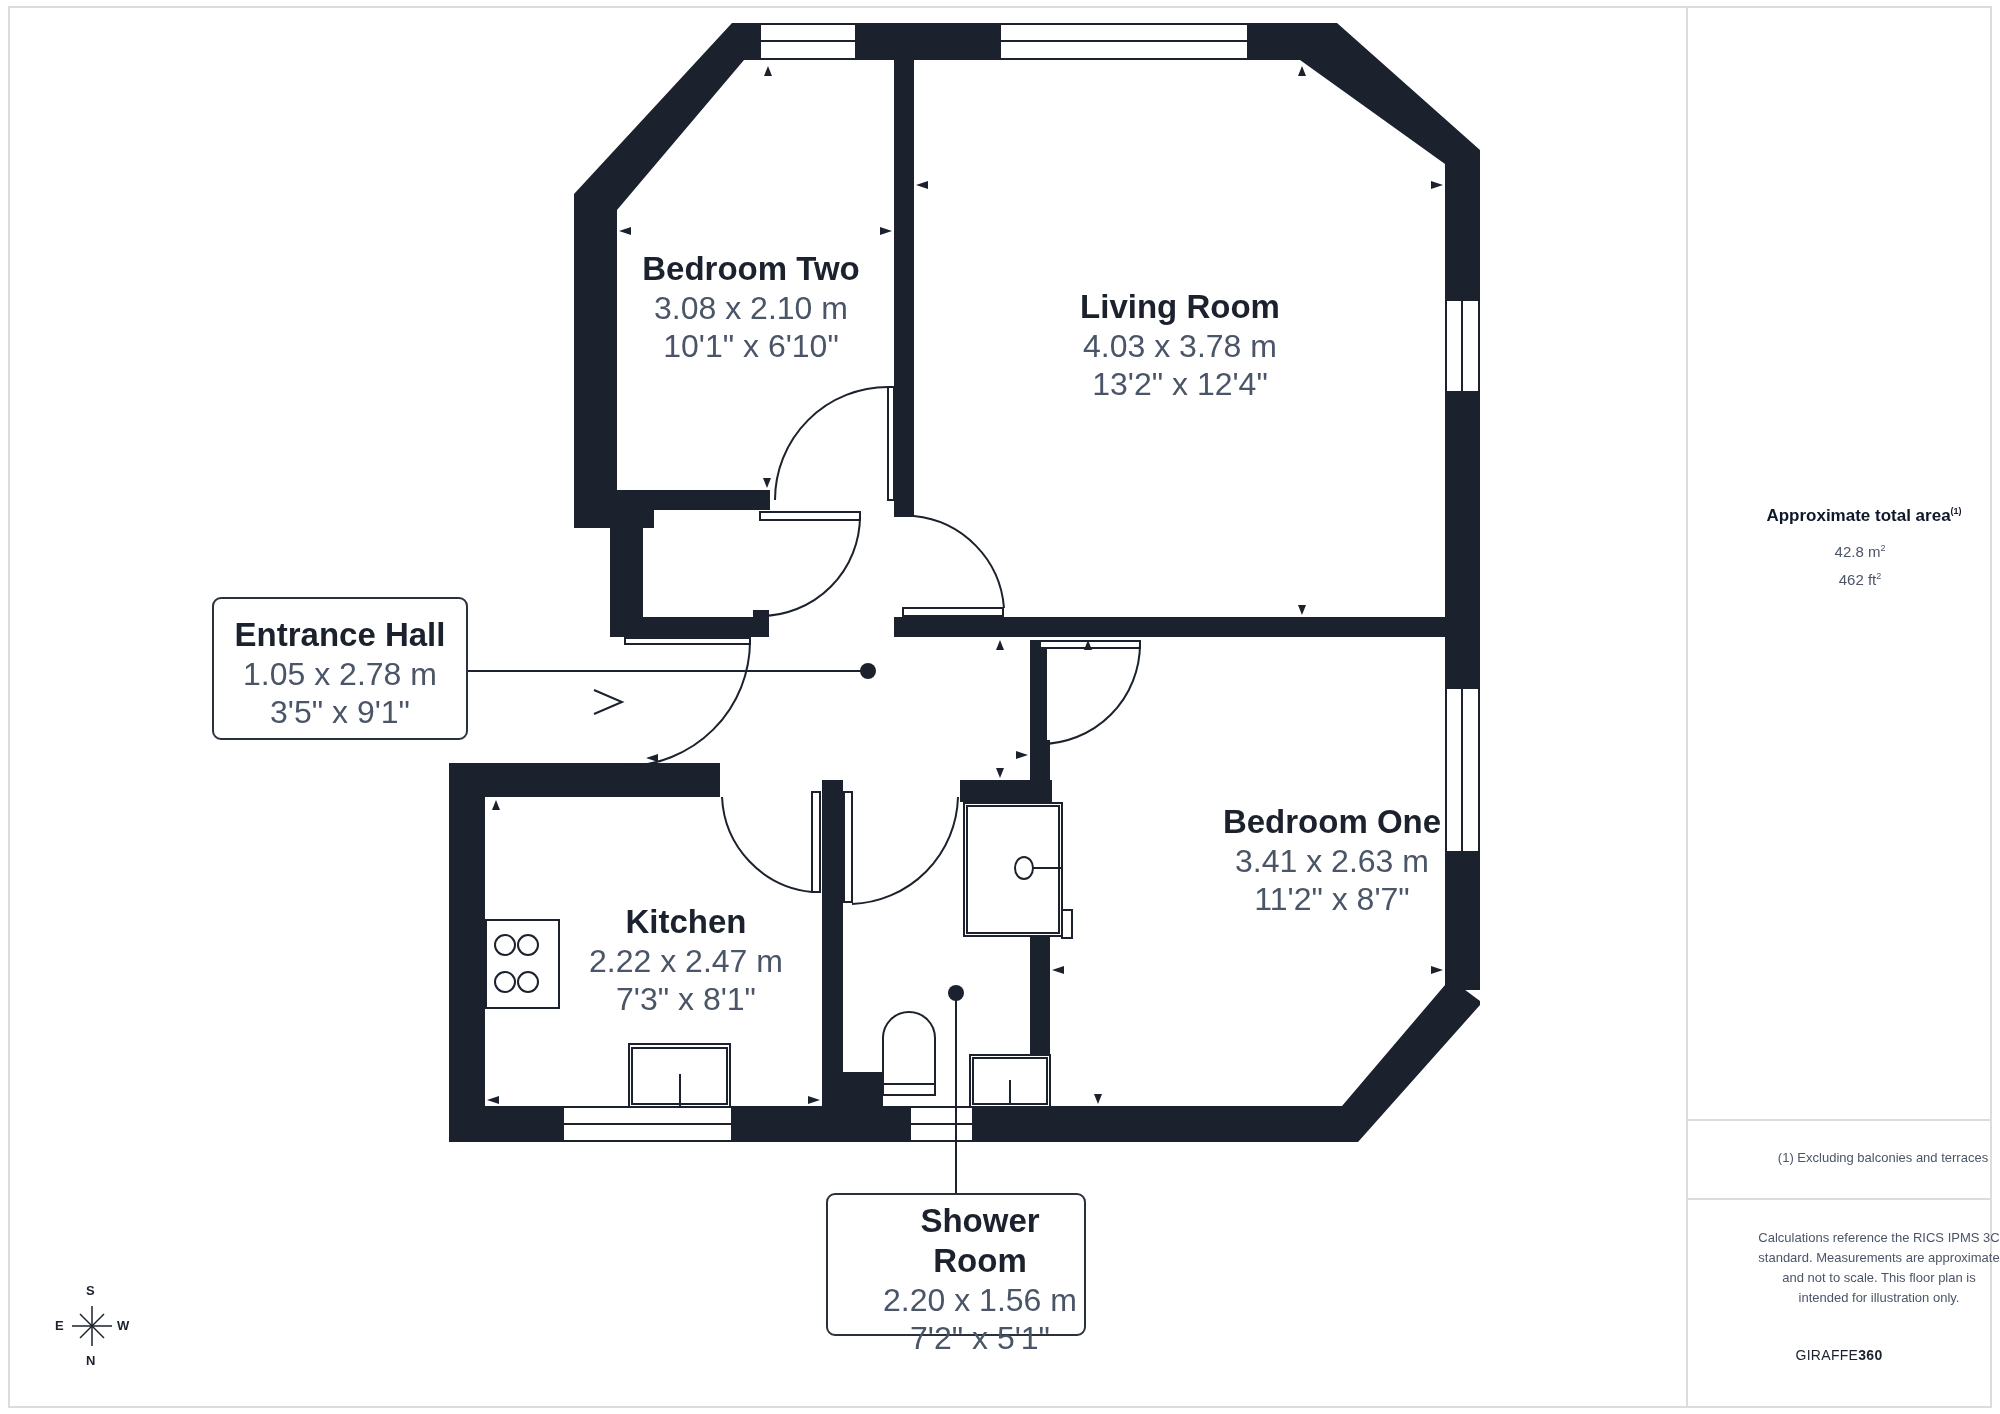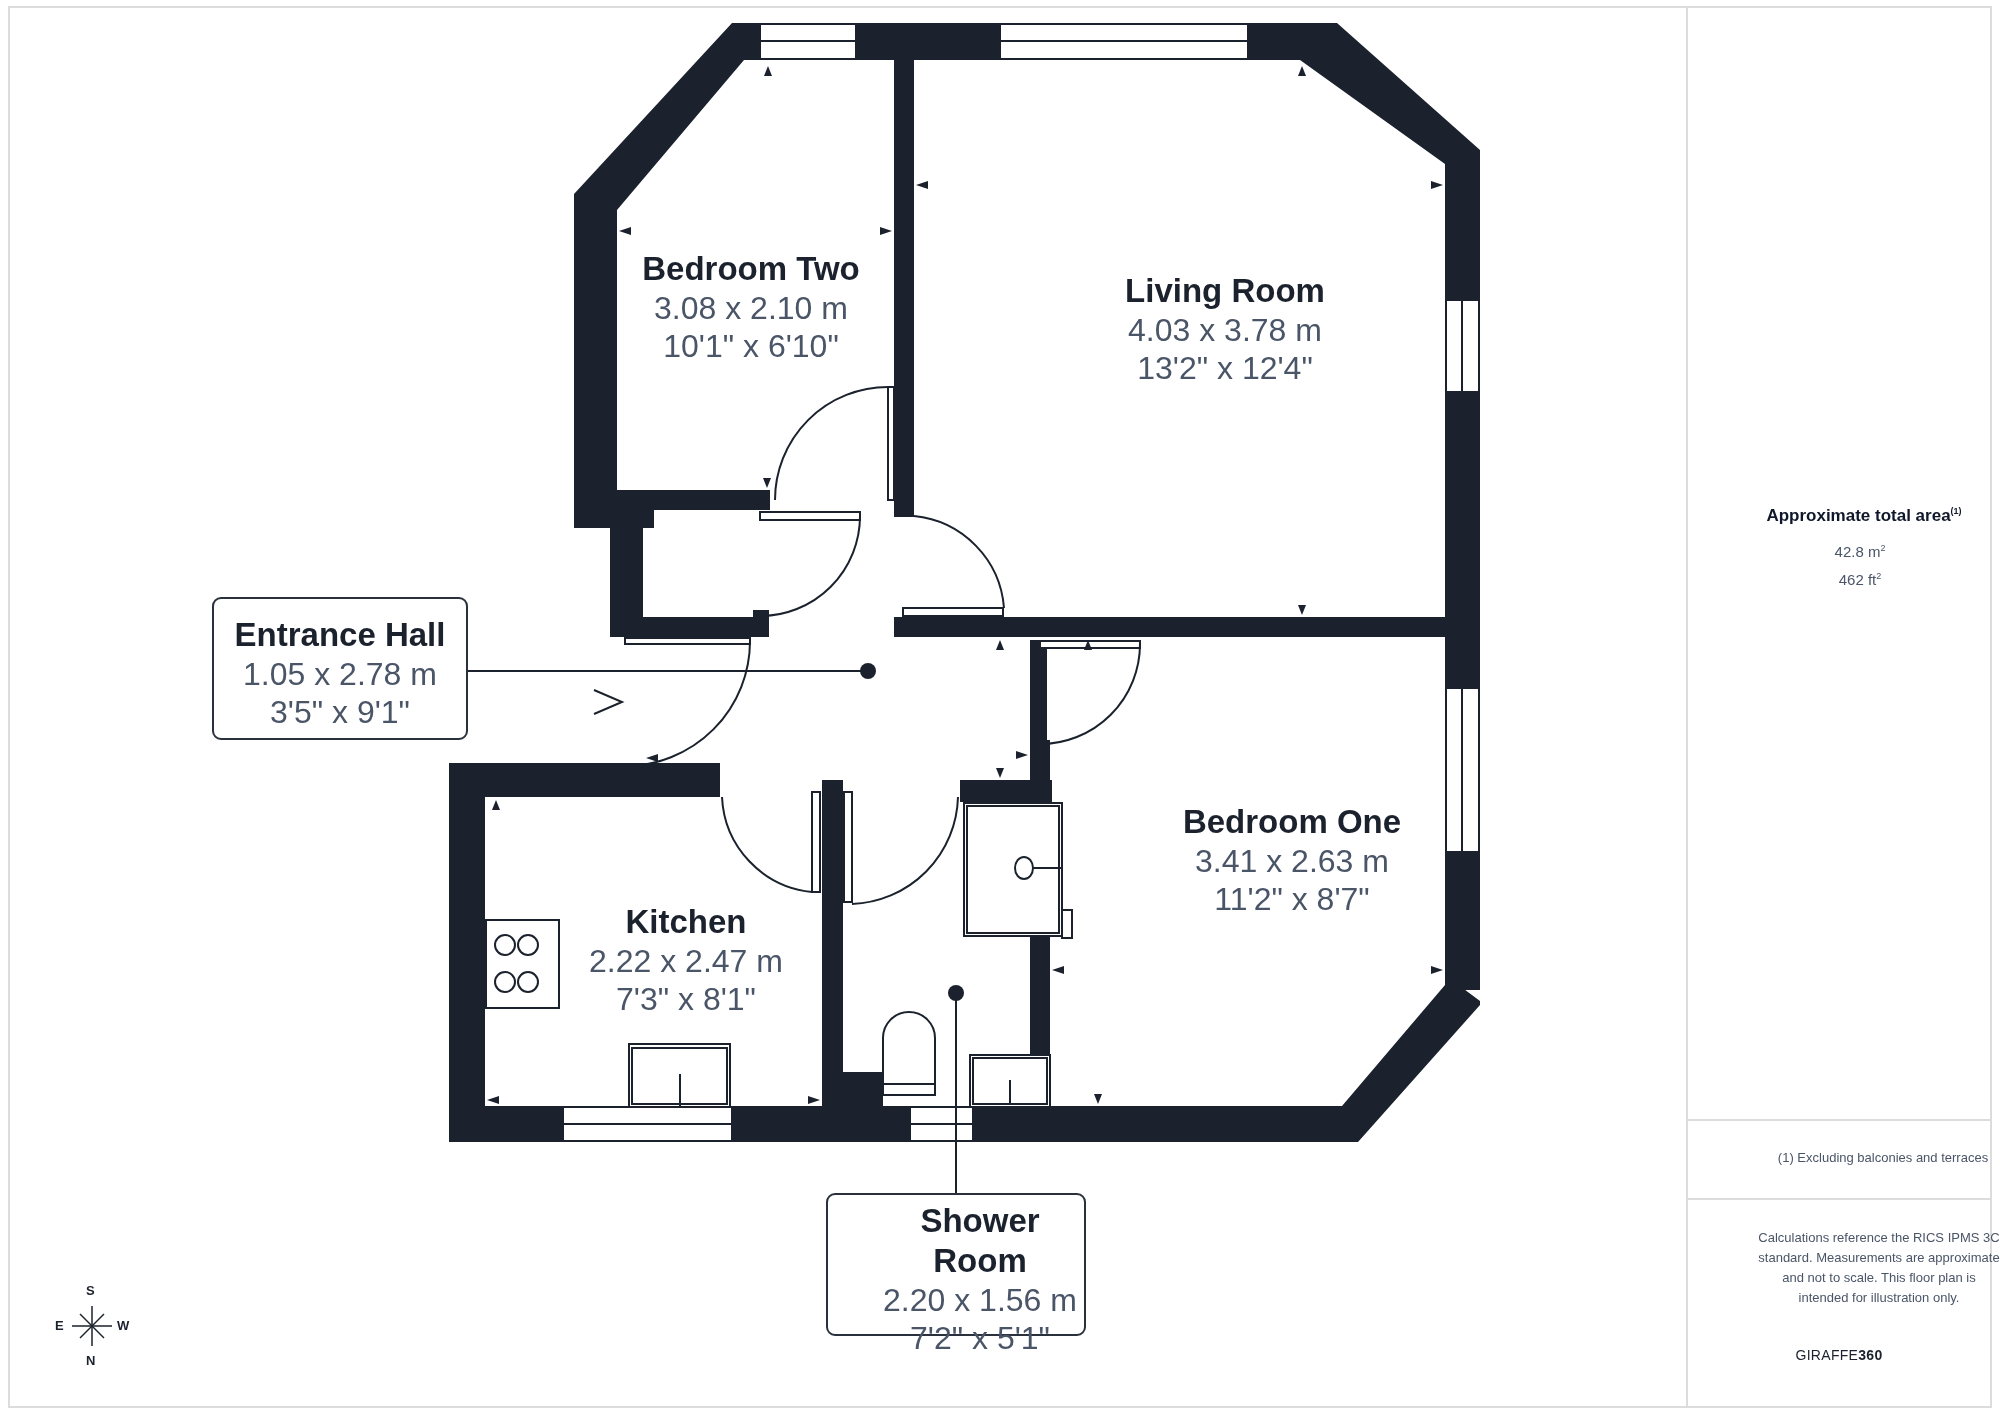--- a/index.html
+++ b/index.html
@@ -165,27 +165,27 @@
 <div class="compass-letter" style="left:86px; top:1353px;">N</div>
 <div class="compass-letter" style="left:55px; top:1318px;">E</div>
 <div class="compass-letter" style="left:117px; top:1318px;">W</div>
 
 <div class="room-label" style="left:751px; top:249px;">
   <div class="room-name">Bedroom Two</div>
   <div class="room-dim">3.08 x 2.10 m</div>
   <div class="room-dim">10'1" x 6'10"</div>
 </div>
 
-<div class="room-label" style="left:1180px; top:271px;margin-left:45px;">
+<div class="room-label" style="left:1180px; top:287px;">
   <div class="room-name">Living Room</div>
   <div class="room-dim">4.03 x 3.78 m</div>
   <div class="room-dim">13'2" x 12'4"</div>
 </div>
 
-<div class="room-label" style="left:1292px; top:802px;">
+<div class="room-label" style="left:1332px; top:802px;">
   <div class="room-name">Bedroom One</div>
   <div class="room-dim">3.41 x 2.63 m</div>
   <div class="room-dim">11'2" x 8'7"</div>
 </div>
 
 <div class="room-label" style="left:686px; top:902px;">
   <div class="room-name">Kitchen</div>
   <div class="room-dim">2.22 x 2.47 m</div>
   <div class="room-dim">7'3" x 8'1"</div>
 </div>

